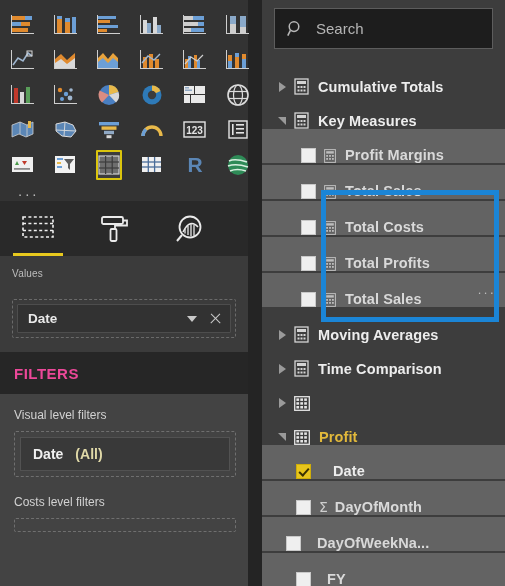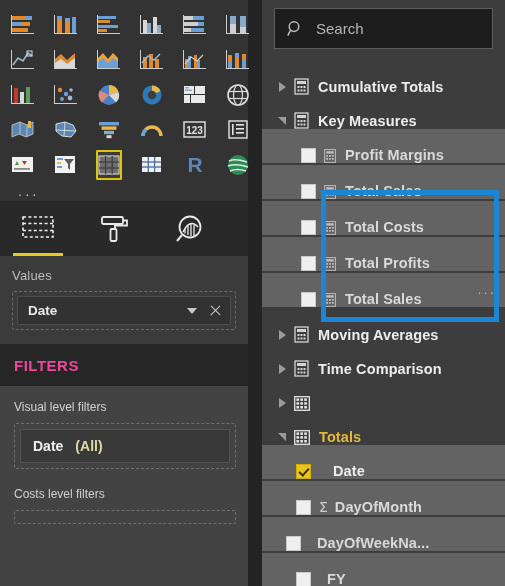--- a/index.html
+++ b/index.html
@@ -64,21 +64,21 @@
     background: #e8c91e;
   }
 
   
   #values-section {
     background: #3b3b3b;
     padding: 12px 12px 14px 12px;
     flex: 0 0 auto;
   }
   .well-title {
-    color: #bdbdbd; font-size: 13px; margin-bottom: 8px;
+    color: #bdbdbd; font-size: 10px; margin-bottom: 20px;
     letter-spacing: .2px;
   }
   .well-drop {
     border: 1px dashed #6a6a6a;
     padding: 4px;
     border-radius: 2px;
   }
   .well-chip {
     background: #323232;
     border: 1px solid #4d4d4d;
@@ -784,21 +784,21 @@
               <rect x="6.3" y="2.4" width="2.7" height="2.5" fill="#e4e4e4"></rect>
               <rect x="10.2" y="2.4" width="2.7" height="2.5" fill="#e4e4e4"></rect>
               <rect x="2.4" y="6.2" width="2.7" height="2.5" fill="#e4e4e4"></rect>
               <rect x="6.3" y="6.2" width="2.7" height="2.5" fill="#e4e4e4"></rect>
               <rect x="10.2" y="6.2" width="2.7" height="2.5" fill="#e4e4e4"></rect>
               <rect x="2.4" y="10" width="2.7" height="2.5" fill="#e4e4e4"></rect>
               <rect x="6.3" y="10" width="2.7" height="2.5" fill="#e4e4e4"></rect>
               <rect x="10.2" y="10" width="2.7" height="2.5" fill="#e4e4e4"></rect>
             </svg>
         </span>
-        <span class="tree-label accent">Totals</span>
+        <span class="tree-label accent">Profit</span>
       </div>
 
       <div class="tree-row leaf-sub" style="padding-left:34px;">
         <span class="cb checked"></span>
         <span class="tree-label" style="margin-left:14px;">Date</span>
       </div>
 
       <div class="tree-row leaf-sub" style="padding-left:34px;">
         <span class="cb"></span>
         <span class="sigma">Σ</span>

